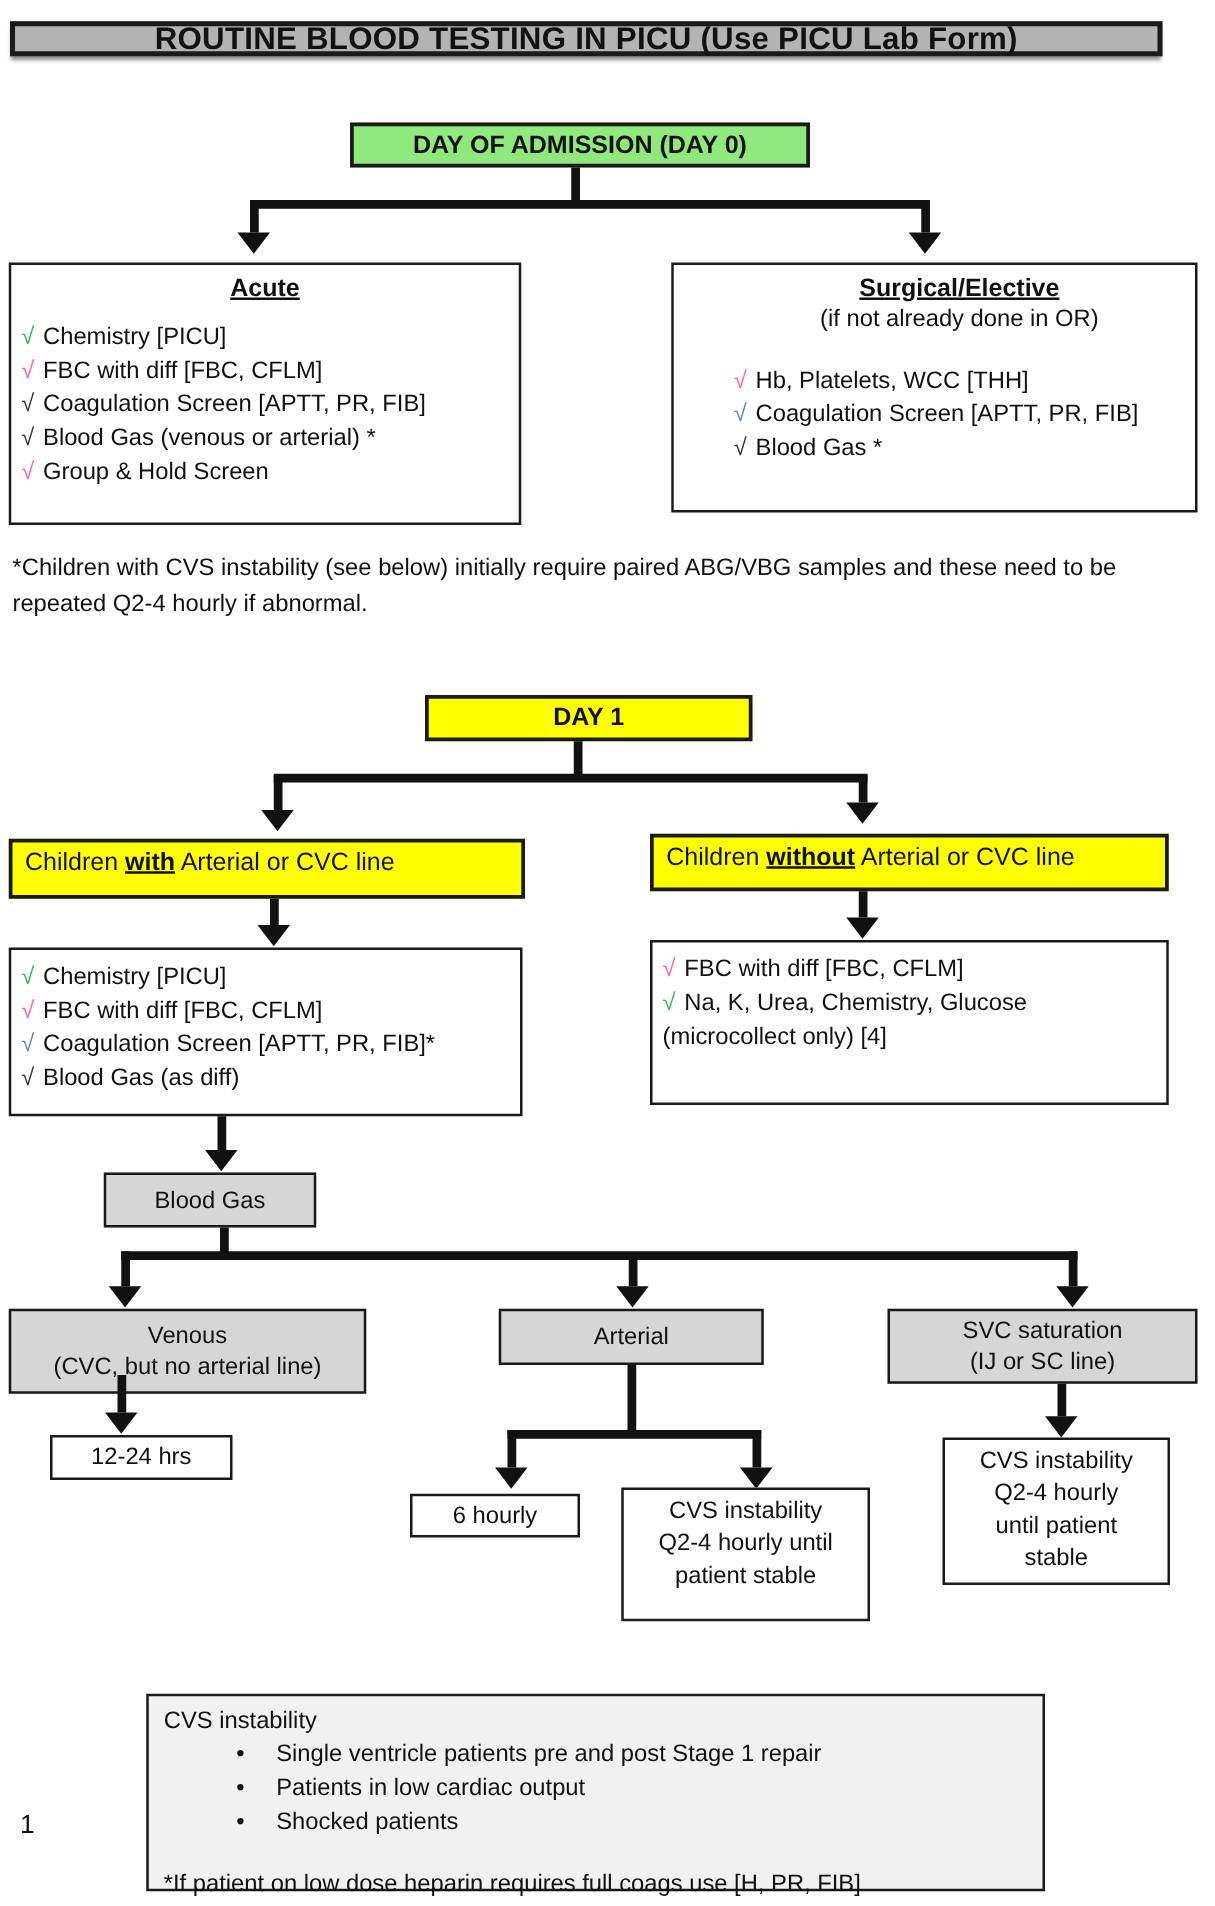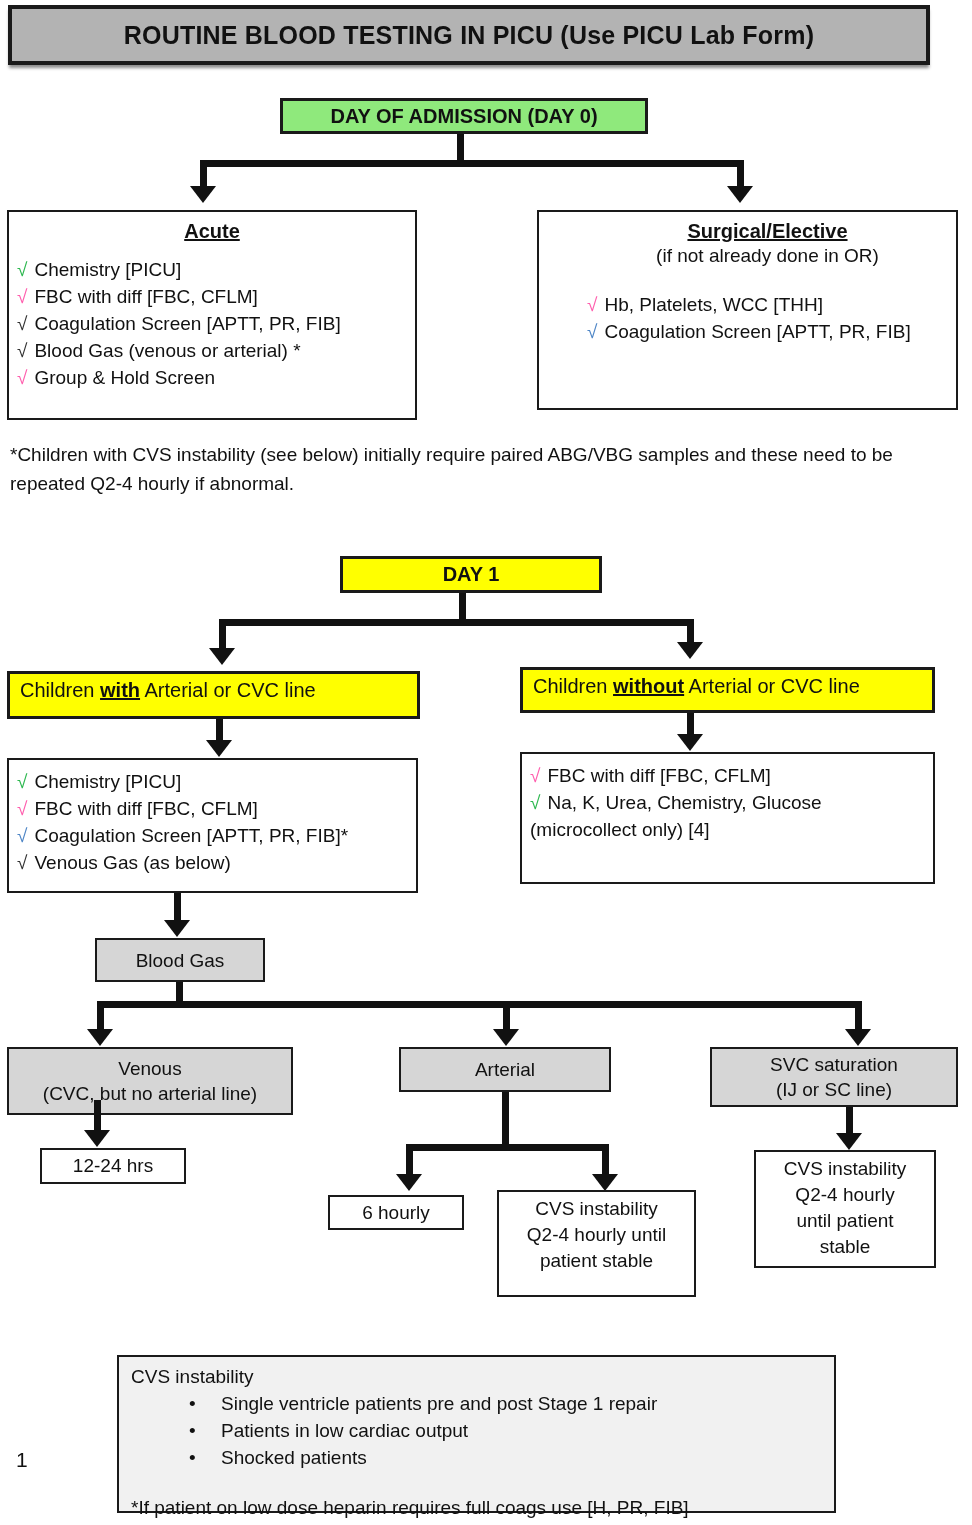--- a/index.html
+++ b/index.html
@@ -93,21 +93,21 @@
   .bullet { display:inline-block; width:32px; }
   .cvsnote .bottomline { margin-top:23px; }
 
   .pagenum { font-size:21px; }
 </style>
 </head>
 <body>
 
 <div id="canvas">
 
-  <div class="abs titlebar" style="left:8px; top:5px; width:922px; height:60px;">ROUTINE BLOOD TESTING IN PICU (Use PICU Lab Form)</div>
+  <div class="abs titlebar" style="left:8px; top:17px; width:922px; height:28px;">ROUTINE BLOOD TESTING IN PICU (Use PICU Lab Form)</div>
 
   <div class="abs day0" style="left:280px; top:98px; width:368px; height:36px;">DAY OF ADMISSION (DAY 0)</div>
 
   <div class="vline" style="left:457px; top:134px; width:7px; height:30px;"></div>
   <div class="hline" style="left:200px; top:160px; width:544px; height:7px;"></div>
   <div class="vline" style="left:200px; top:160px; width:7px; height:26px;"></div>
   <div class="arrow-down" style="left:190px; top:186px;"></div>
   <div class="vline" style="left:737px; top:160px; width:7px; height:26px;"></div>
   <div class="arrow-down" style="left:727px; top:186px;"></div>
 
@@ -121,20 +121,21 @@
       <div class="item"><span class="check pink">√</span><span>Group &amp; Hold Screen</span></div>
     </div>
   </div>
 
   <div class="abs node listbox" style="left:537px; top:210px; width:421px; height:200px;padding-left:48px;">
     <div class="boxtitle">Surgical/Elective</div>
     <div class="boxsub">(if not already done in OR)</div>
     <div class="items" style="margin-top:24px;">
       <div class="item"><span class="check pink">√</span><span>Hb, Platelets, WCC [THH]</span></div>
       <div class="item"><span class="check blue">√</span><span>Coagulation Screen [APTT, PR, FIB]</span></div>
+      <div class="item"><span class="check black">√</span><span>Blood Gas *</span></div>
     </div>
   </div>
 
   <div class="abs footnote" style="left:10px; top:440px; width:954px;">
     <span>*Children with CVS instability </span><span class="bold">(see below)</span><span> initially require paired ABG/VBG samples and these need to be repeated Q2-4 hourly if abnormal.</span>
   </div>
 
   <div class="abs day1" style="left:340px; top:556px; width:262px; height:37px;">DAY 1</div>
 
   <div class="vline" style="left:459px; top:593px; width:7px; height:32px;"></div>
@@ -155,36 +156,36 @@
   <div class="vline" style="left:216px; top:719px; width:7px; height:21px;"></div>
   <div class="arrow-down" style="left:206px; top:740px;"></div>
   <div class="vline" style="left:687px; top:713px; width:7px; height:21px;"></div>
   <div class="arrow-down" style="left:677px; top:734px;"></div>
 
   <div class="abs node listbox" style="left:7px; top:758px; width:411px; height:135px;">
     <div class="items tight">
       <div class="item"><span class="check green">√</span><span>Chemistry [PICU]</span></div>
       <div class="item"><span class="check pink">√</span><span>FBC with diff [FBC, CFLM]</span></div>
       <div class="item"><span class="check blue">√</span><span>Coagulation Screen [APTT, PR, FIB]*</span></div>
-      <div class="item"><span class="check black">√</span><span>Venous Gas (as below)</span></div>
+      <div class="item"><span class="check black">√</span><span>Blood Gas (as diff)</span></div>
     </div>
   </div>
 
   <div class="abs node listbox" style="left:520px; top:752px; width:415px; height:132px;">
     <div class="items tight">
       <div class="item"><span class="check pink">√</span><span>FBC with diff [FBC, CFLM]</span></div>
       <div class="item"><span class="check green">√</span><span>Na, K, Urea, Chemistry, Glucose</span></div>
       <div class="cont-line">(microcollect only) [4]</div>
     </div>
   </div>
 
   <div class="vline" style="left:174px; top:893px; width:7px; height:27px;"></div>
   <div class="arrow-down" style="left:164px; top:920px;"></div>
 
-  <div class="abs graybox" style="left:95px; top:938px; width:170px; height:44px;">Blood Gas</div>
+  <div class="abs graybox" style="left:83px; top:938px; width:170px; height:44px;">Blood Gas</div>
 
   <div class="vline" style="left:176px; top:982px; width:7px; height:25px;"></div>
   <div class="hline" style="left:97px; top:1001px; width:765px; height:7px;"></div>
   <div class="vline" style="left:97px; top:1001px; width:7px; height:28px;"></div>
   <div class="arrow-down" style="left:87px; top:1029px;"></div>
   <div class="vline" style="left:503px; top:1008px; width:7px; height:21px;"></div>
   <div class="arrow-down" style="left:493px; top:1029px;"></div>
   <div class="vline" style="left:855px; top:1001px; width:7px; height:28px;"></div>
   <div class="arrow-down" style="left:845px; top:1029px;"></div>
 

